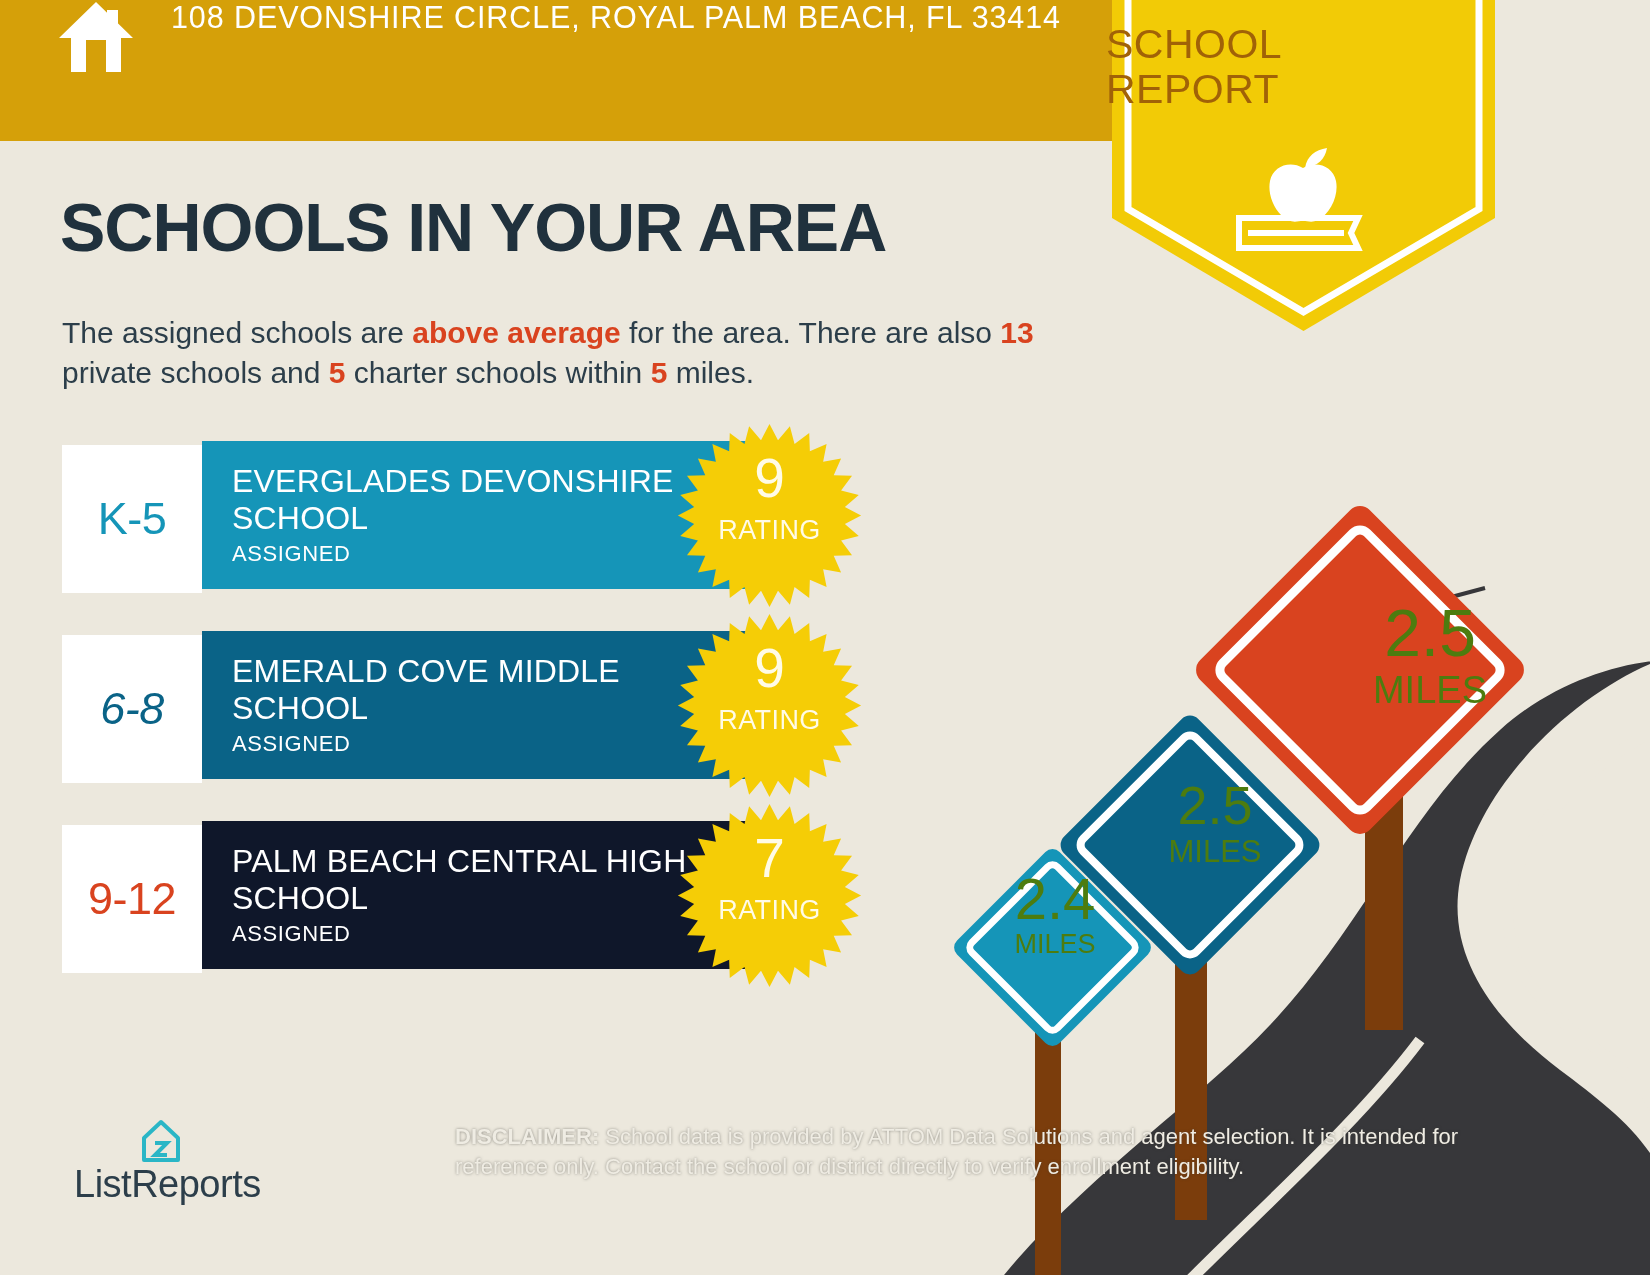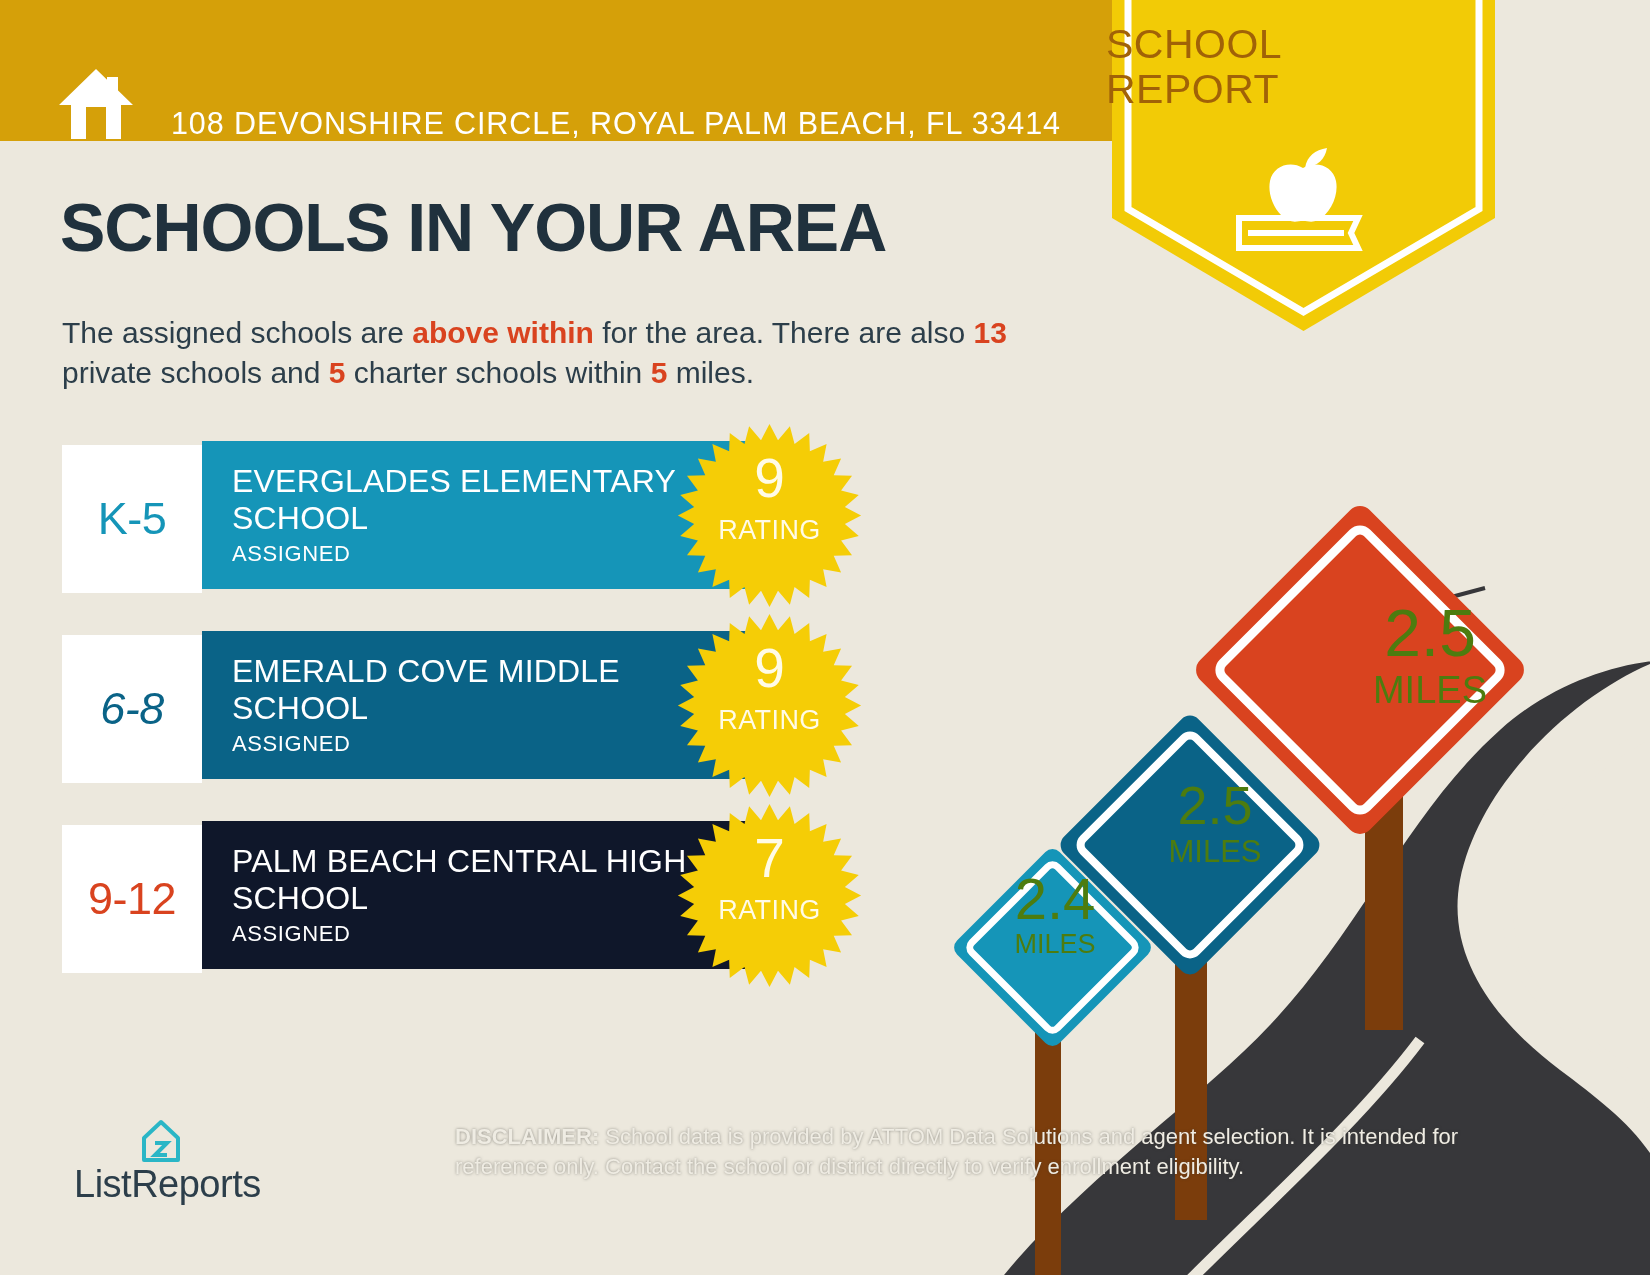--- a/index.html
+++ b/index.html
@@ -8,21 +8,21 @@
     background:#ece8dd;
     font-family:"Liberation Sans", sans-serif;
     overflow:hidden;
     position:relative;
   }
   .stage{position:relative;width:1650px;height:1275px;overflow:hidden;background:#ece8dd;}
 
   
   .header{
     position:absolute;left:0;top:0;width:1185px;height:141px;
-    background:#d5a009;display:flex;align-items:flex-end;z-index:6;
+    background:#d5a009;display:flex;align-items:flex-start;z-index:6;
   }
   .home-icon{margin-left:57px;width:78px;height:74px;display:block;}
   .header-address{
     margin-left:36px;color:#ffffff;font-size:30.5px;letter-spacing:.9px;
     font-weight:400;white-space:nowrap;
   }
 
   
   .badge{
     position:absolute;left:1106px;top:-8px;width:395px;height:345px;z-index:8;
@@ -133,30 +133,30 @@
       </g>
     </svg>
     <div class="badge-text">
       <div>SCHOOL</div>
       <div>REPORT</div>
     </div>
   </div>
 
   <h1 class="title">SCHOOLS IN YOUR AREA</h1>
 
-  <p class="subtitle"><span>The assigned schools are </span><b>above within</b><span> for the area. There are also </span><b>13</b><span> private schools and </span><b>5</b><span> charter schools within </span><b>5</b><span> miles.</span></p>
+  <p class="subtitle"><span>The assigned schools are </span><b>above average</b><span> for the area. There are also </span><b>13</b><span> private schools and </span><b>5</b><span> charter schools within </span><b>5</b><span> miles.</span></p>
 
   <div class="rows">
 
     <div class="row">
       <div class="grade-box">
         <span class="grade-text" style="color: rgb(21, 149, 184);">K-5</span>
       </div>
       <div class="bar" style="background: rgb(21, 149, 184);">
-        <div class="school-name">EVERGLADES ELEMENTARY SCHOOL</div>
+        <div class="school-name">EVERGLADES DEVONSHIRE SCHOOL</div>
         <div class="assigned">ASSIGNED</div>
       </div>
       <div class="starburst">
         <svg viewBox="0 0 200 200">
           <polygon class="star-poly" points="100.00,1.00 109.18,18.52 122.03,3.48 127.08,22.60 142.95,10.80 143.63,30.57 161.73,22.60 157.98,42.02 177.40,38.27 169.43,56.37 189.20,57.05 177.40,72.92 196.52,77.97 181.48,90.82 199.00,100.00 181.48,109.18 196.52,122.03 177.40,127.08 189.20,142.95 169.43,143.63 177.40,161.73 157.98,157.98 161.73,177.40 143.63,169.43 142.95,189.20 127.08,177.40 122.03,196.52 109.18,181.48 100.00,199.00 90.82,181.48 77.97,196.52 72.92,177.40 57.05,189.20 56.37,169.43 38.27,177.40 42.02,157.98 22.60,161.73 30.57,143.63 10.80,142.95 22.60,127.08 3.48,122.03 18.52,109.18 1.00,100.00 18.52,90.82 3.48,77.97 22.60,72.92 10.80,57.05 30.57,56.37 22.60,38.27 42.02,42.02 38.27,22.60 56.37,30.57 57.05,10.80 72.92,22.60 77.97,3.48 90.82,18.52" fill="#f5cd06"></polygon>
         </svg>
         <div class="star-val">9</div>
         <div class="star-lbl">RATING</div>
       </div>
     </div>

